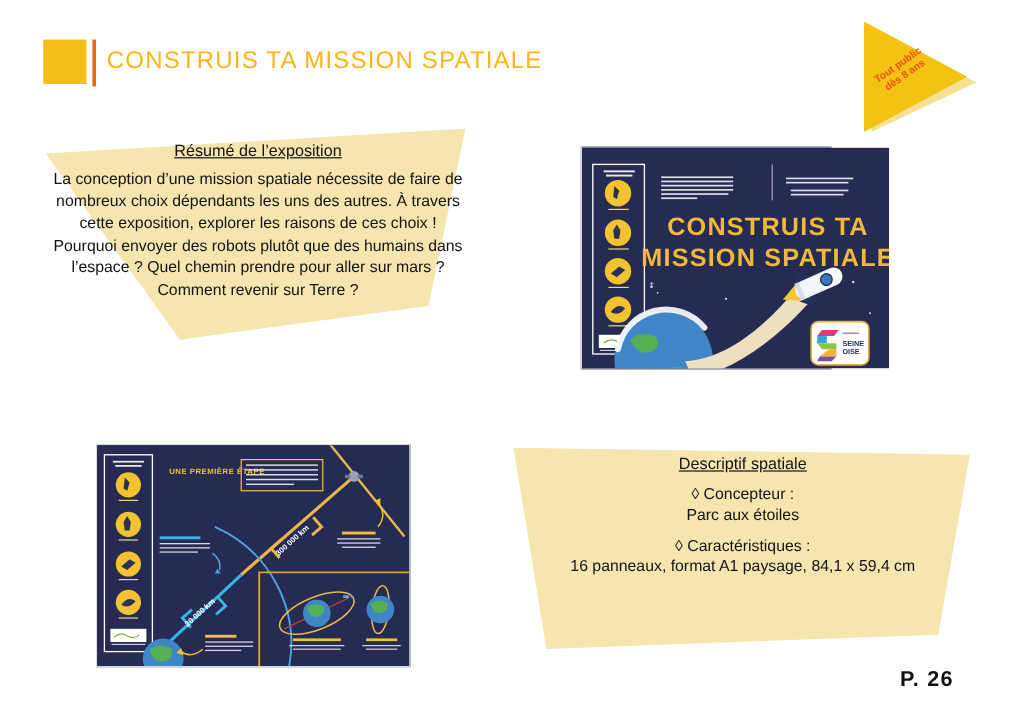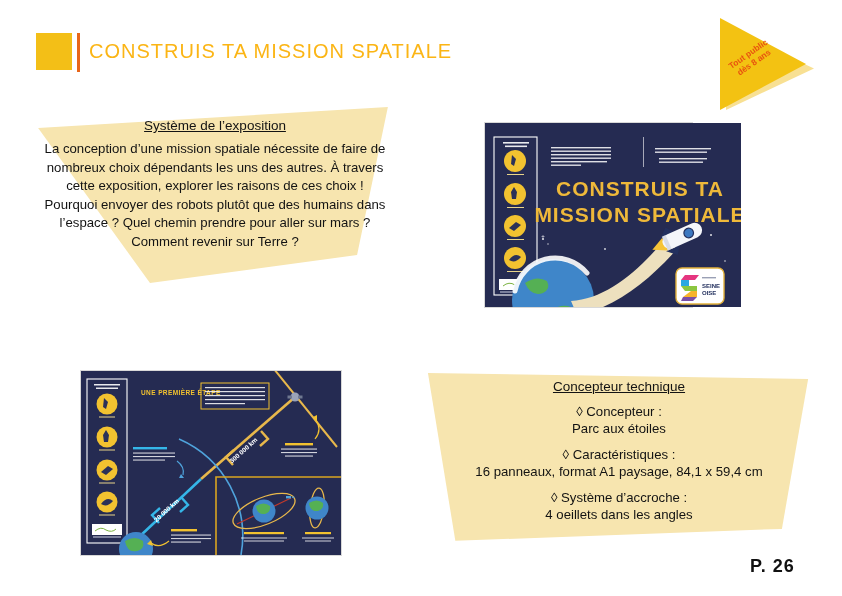--- a/index.html
+++ b/index.html
@@ -79,21 +79,21 @@
     <div class="badge-tri light"></div>
     <div class="badge-tri main"></div>
     <div class="badge-text">
       <span>Tout public</span><br>
       <span>dès 8 ans</span>
     </div>
   </div>
 
   <div class="cream resume-shape"></div>
   <section class="resume-content">
-    <h2>Système de l’exposition</h2>
+    <h2>Résumé de l’exposition</h2>
     <p>La conception d’une mission spatiale nécessite de faire de nombreux choix dépendants les uns des autres. À travers cette exposition, explorer les raisons de ces choix ! Pourquoi envoyer des robots plutôt que des humains dans l’espace ? Quel chemin prendre pour aller sur mars ? Comment revenir sur Terre ?</p>
   </section>
 
   <figure class="figure poster">
     <svg width="256" height="184" viewBox="0 0 256 184" xmlns="http://www.w3.org/2000/svg">
       <rect x="0" y="0" width="256" height="184" fill="#252B52"></rect>
 
       <g fill="#ffffff" opacity="0.85">
         <circle cx="58" cy="116" r="1.1"></circle>
           <circle cx="63" cy="121" r="0.7"></circle>
@@ -316,30 +316,26 @@
             <rect x="221" y="166.5" width="32" height="1" fill="#ffffff" opacity="0.8"></rect>
             <rect x="224" y="169.5" width="26" height="1" fill="#ffffff" opacity="0.8"></rect>
           </g>
         </g>
       </g>
     </svg>
   </figure>
 
   <div class="cream descriptif-shape"></div>
   <section class="descriptif-content">
-    <h2>Concepteur technique</h2>
+    <h2>Descriptif spatiale</h2>
     <div class="descr-item">
       <div class="lbl">◊  Concepteur :</div>
       <div class="val">Parc aux étoiles</div>
     </div>
     <div class="descr-item">
       <div class="lbl">◊  Caractéristiques :</div>
       <div class="val">16 panneaux, format A1 paysage, 84,1 x 59,4 cm</div>
     </div>
-    <div class="descr-item">
-      <div class="lbl">◊  Système d’accroche :</div>
-      <div class="val">4 oeillets dans les angles</div>
-    </div>
   </section>
 
   <div class="page-number">P. 26</div>
 
 </div>
 
 </body></html>

